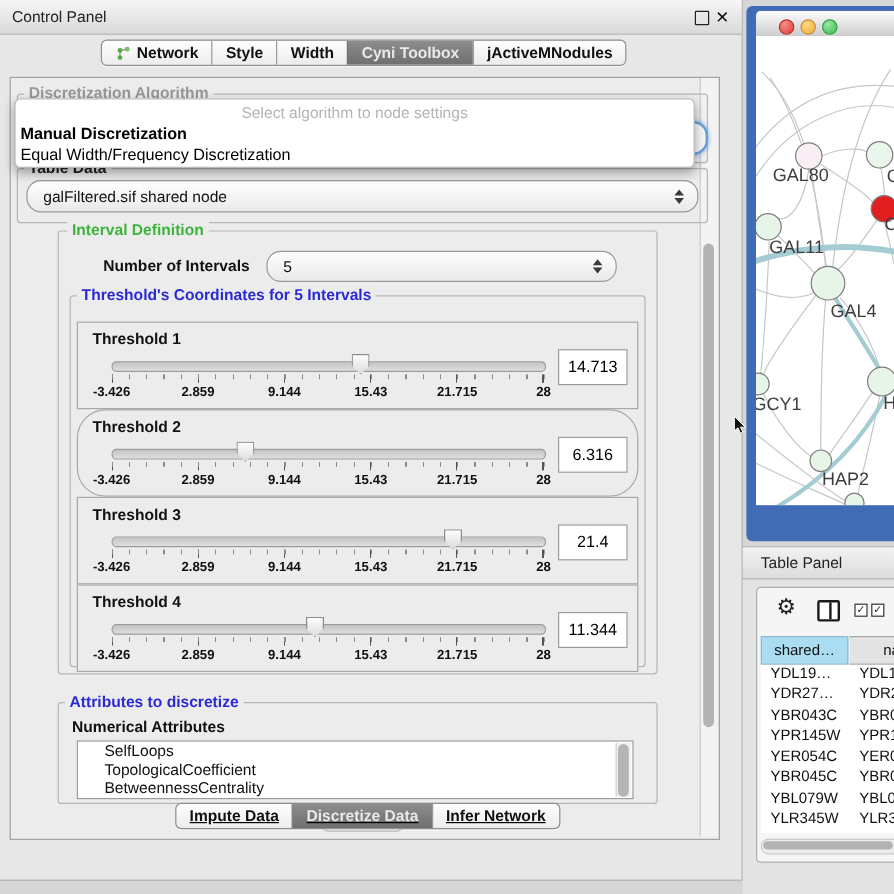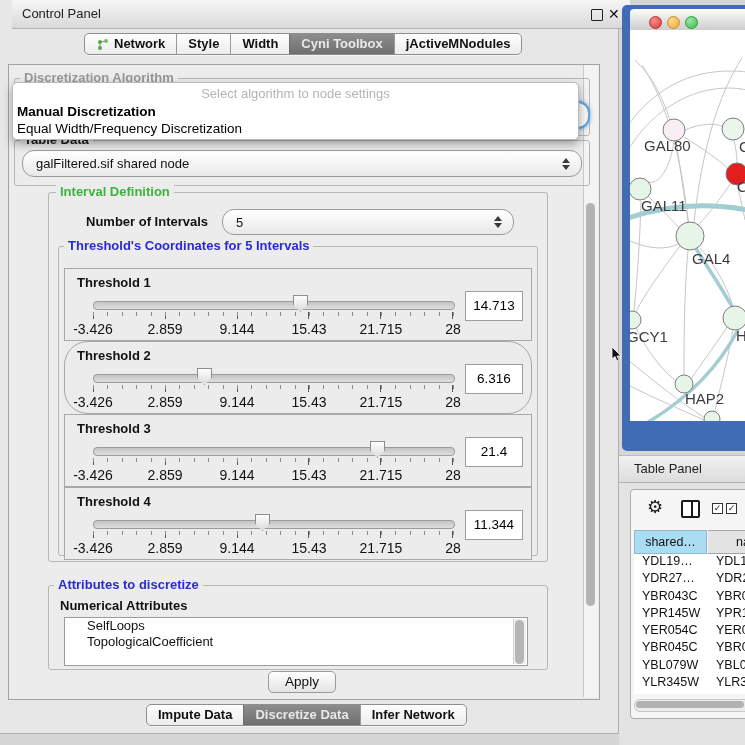--- a/index.html
+++ b/index.html
@@ -7,21 +7,21 @@
     width:745px;height:745px;position:relative;overflow:hidden;
     background:#d6d6d6;
     font-family:"Liberation Sans","DejaVu Sans",sans-serif;
     -webkit-font-smoothing:antialiased;
   }
   .abs{position:absolute;}
 
   
   #control-panel{left:0;top:0;width:618px;height:733px;background:#e7e7e7;
     border-right:1px solid #b0b0b0;border-bottom:1px solid #b0b0b0;}
-  .cp-titlebar{left:12px;top:0;width:618px;height:28px;
+  .cp-titlebar{left:0;top:0;width:618px;height:28px;
     background:linear-gradient(#f6f6f6,#d9d9d9);border-bottom:1px solid #b3b3b3;}
   .cp-title{left:10px;top:0;line-height:28px;font-size:13px;color:#222;}
   .float-icon{left:579px;top:9px;width:10px;height:10px;border:1.5px solid #222;border-radius:1px;background:transparent;}
   .close-icon{left:596px;top:5px;font-size:14px;font-weight:bold;color:#111;line-height:18px;}
 
   
   .seg{display:flex;height:20px;border:1px solid #8f8f8f;border-radius:5px;overflow:hidden;
     background:linear-gradient(#fefefe,#ececec);box-shadow:0 1px 0 rgba(255,255,255,.6);}
   .seg .segit{display:flex;align-items:center;gap:5px;padding:0 11px;font-size:13px;font-weight:600;
     color:#111;line-height:20px;border-left:1px solid #9a9a9a;white-space:nowrap;}
@@ -62,21 +62,21 @@
   .tlabel{position:absolute;left:12px;top:6px;font-size:13px;font-weight:bold;color:#111;}
   .track{position:absolute;left:28px;top:32px;width:360px;height:7px;border:1px solid #9b9b9b;
     border-radius:4px;background:linear-gradient(#c4c4c4,#dedede);}
   .thumbp{position:absolute;top:26px;width:15px;height:17px;background:linear-gradient(#fdfdfd,#dcdcdc);
     border:1px solid #8d8d8d;box-sizing:border-box;
     clip-path:polygon(0 0,100% 0,100% 55%,50% 100%,0 55%);}
   .ticks-minor{position:absolute;left:28px;top:43px;width:361px;height:4px;
     background:repeating-linear-gradient(to right,#8a8a8a 0 1px,transparent 1px 14.4px);}
   .ticks-major{position:absolute;left:28px;top:43px;width:361px;height:7px;
     background:repeating-linear-gradient(to right,#555 0 1px,transparent 1px 71.8px);}
-  .ticklab{position:absolute;top:52px;transform:translateX(-50%);font-size:14px;font-weight:normal;color:#111;white-space:nowrap;}
+  .ticklab{position:absolute;top:52px;transform:translateX(-50%);font-size:11px;font-weight:bold;color:#111;white-space:nowrap;}
   .vfield{position:absolute;left:400px;top:22px;width:56px;height:28px;background:#fff;border:1px solid #9c9c9c;
     font-size:13.5px;color:#000;text-align:center;line-height:28px;}
 
   
   .listbox{background:#fff;border:1px solid #9b9b9b;overflow:hidden;}
   .listbox .li{padding-left:22px;font-size:13px;line-height:15.5px;color:#111;white-space:nowrap;}
   .list-scroll{position:absolute;right:1px;top:1px;width:12px;bottom:1px;background:#f0f0f0;border-left:1px solid #d0d0d0;}
   .list-scroll .thumb{position:absolute;left:1px;top:1px;width:9px;height:44px;background:#b5b5b5;border-radius:5px;}
 
   .btn{background:linear-gradient(#fefefe,#e4e4e4);border:1px solid #9a9a9a;border-radius:5px;
@@ -259,28 +259,29 @@
     <span class="ticklab" style="left:388px;">28</span>
     <div class="vfield">11.344</div>
   </div>
 
   <div class="abs group" style="left:48px;top:585px;width:498px;height:83px;"></div>
   <div class="abs gtitle" style="left:54px;top:578px;color:#2a2ad4;">Attributes to discretize</div>
   <div class="abs" style="left:60px;top:598px;font-size:13px;font-weight:bold;color:#111;">Numerical Attributes</div>
   <div class="abs listbox" style="left:64px;top:617px;width:462px;height:47px;">
     <div class="li">SelfLoops</div>
     <div class="li">TopologicalCoefficient</div>
+    <div class="li">BetweennessCentrality</div>
     <div class="list-scroll">
         <div class="thumb"></div>
       </div>
   </div>
 
   <div class="abs btn" style="left:268px;top:671px;width:66px;height:20px;">Apply</div>
 
-  <div class="abs seg" style="left:146px;top:704px;">
+  <div class="abs seg" style="left:146px;top:669px;text-decoration:underline;">
     <div class="segit">
       <span>Impute Data</span>
     </div>
     <div class="segit sel">
       <span>Discretize Data</span>
     </div>
     <div class="segit">
       <span>Infer Network</span>
     </div>
   </div>

